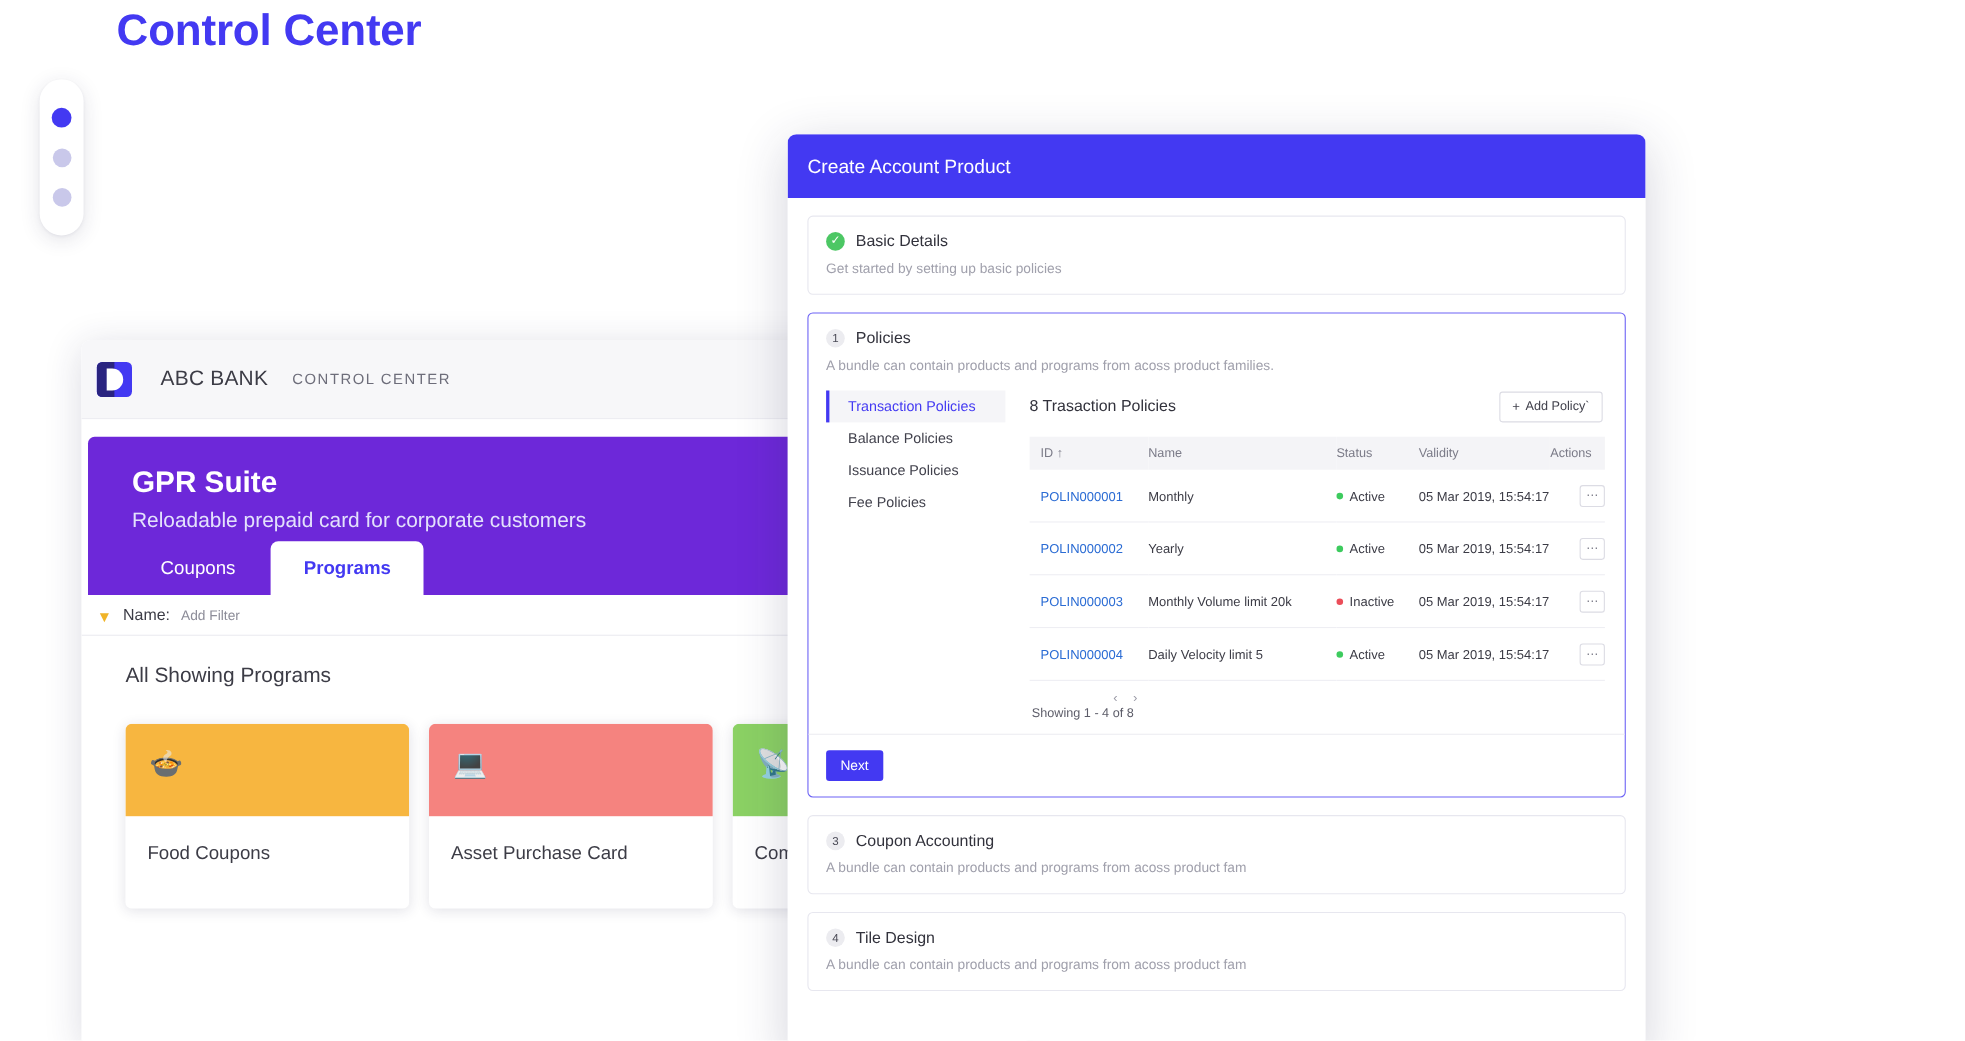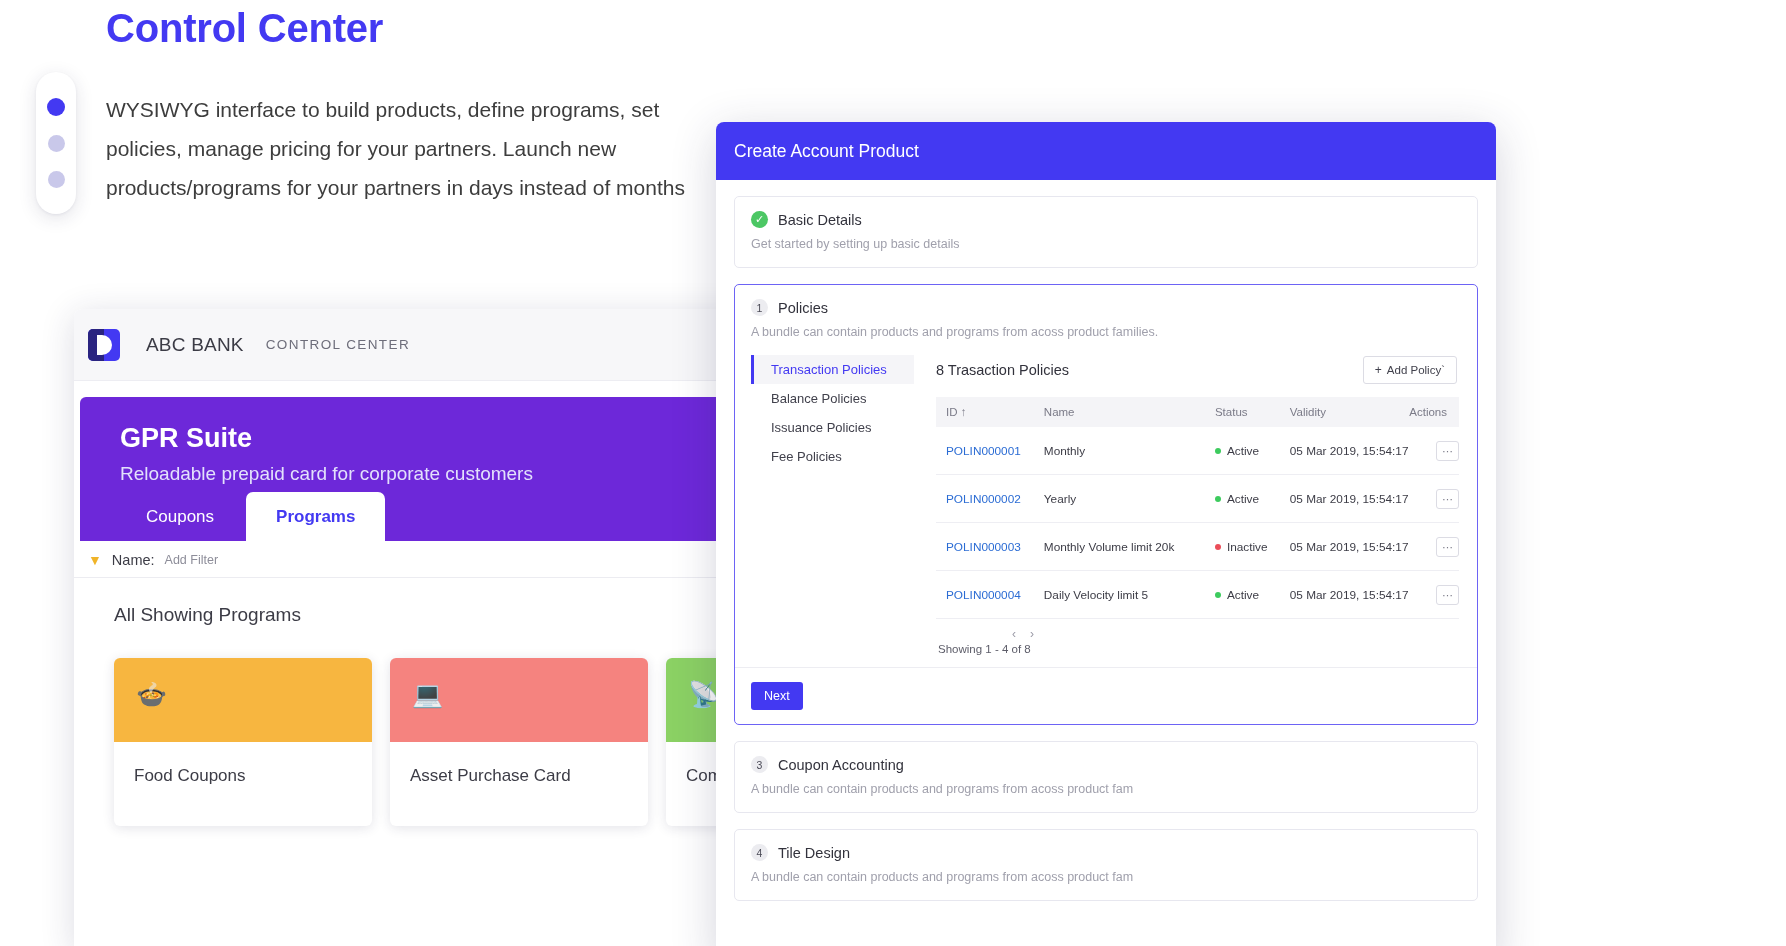--- a/index.html
+++ b/index.html
@@ -196,21 +196,20 @@
     background: #4339f2; color: #fff; font-size: 12.5px;
     border: none; border-radius: 3px; padding: 7px 13px;
   }
 </style>
 </head>
 <body>
 
 <div id="stage">
 
   <div class="hero-title">Control Center</div>
-  <div class="hero-body">WYSIWYG interface to build products, define programs, set policies, manage pricing for your partners. Launch new products/programs for your partners in days instead of months</div>
 
   <div class="carousel">
     <div class="dot active"></div>
     <div class="dot"></div>
     <div class="dot"></div>
   </div>
 
   <div class="app-window">
     <div class="app-topbar">
       <div class="bank-logo"></div>
@@ -262,21 +261,21 @@
       <div class="modal-title">Create Account Product</div>
     </div>
 
     <div class="modal-body">
 
       <div class="step-card">
         <div class="step-head">
           <span class="check-icon">✓</span>
           <span class="step-name">Basic Details</span>
         </div>
-        <div class="step-desc">Get started by setting up basic details</div>
+        <div class="step-desc">Get started by setting up basic policies</div>
       </div>
 
       <div class="step-card active">
         <div class="step-head">
           <span class="num-badge">1</span>
           <span class="step-name">Policies</span>
         </div>
         <div class="step-desc">A bundle can contain products and programs from acoss product families.</div>
 
         <div class="policies-body">

